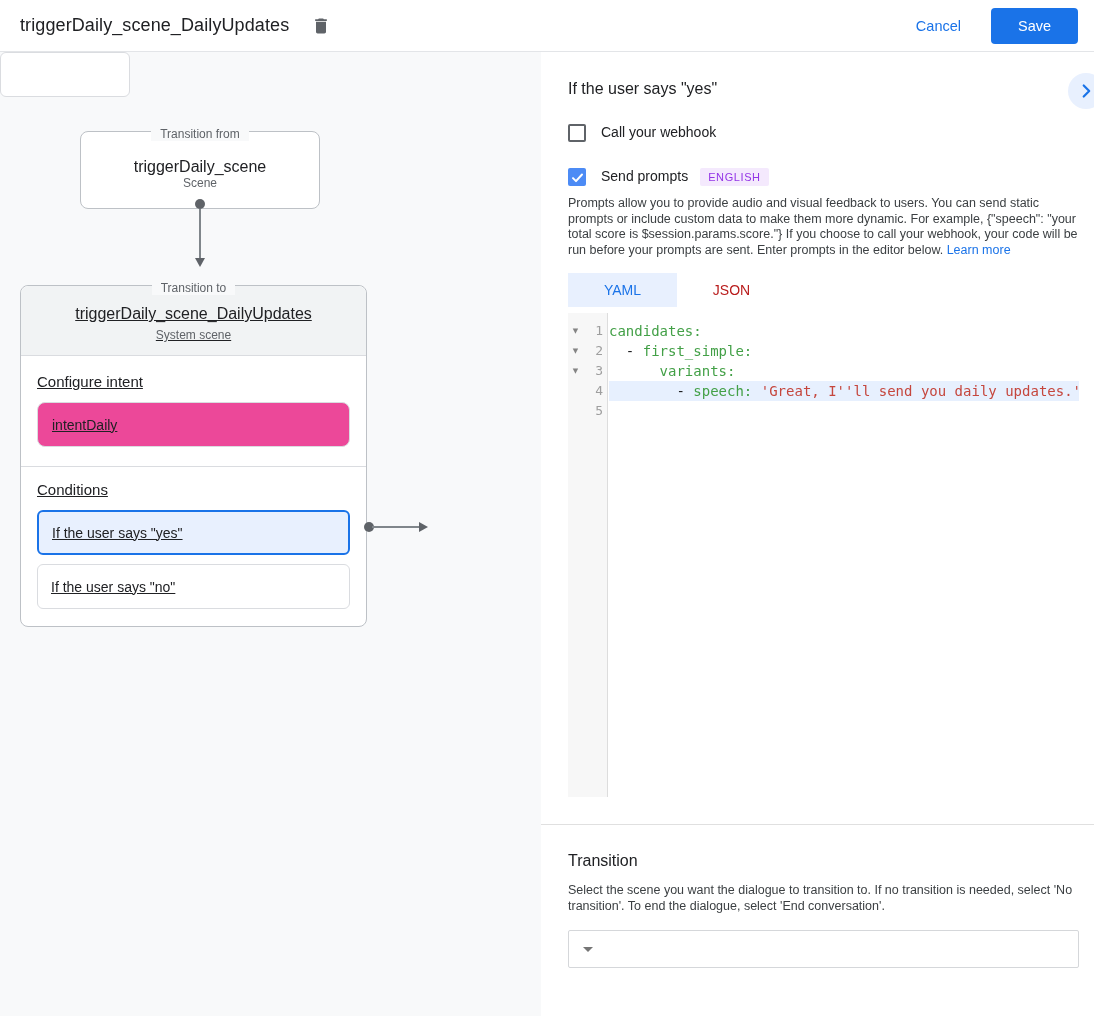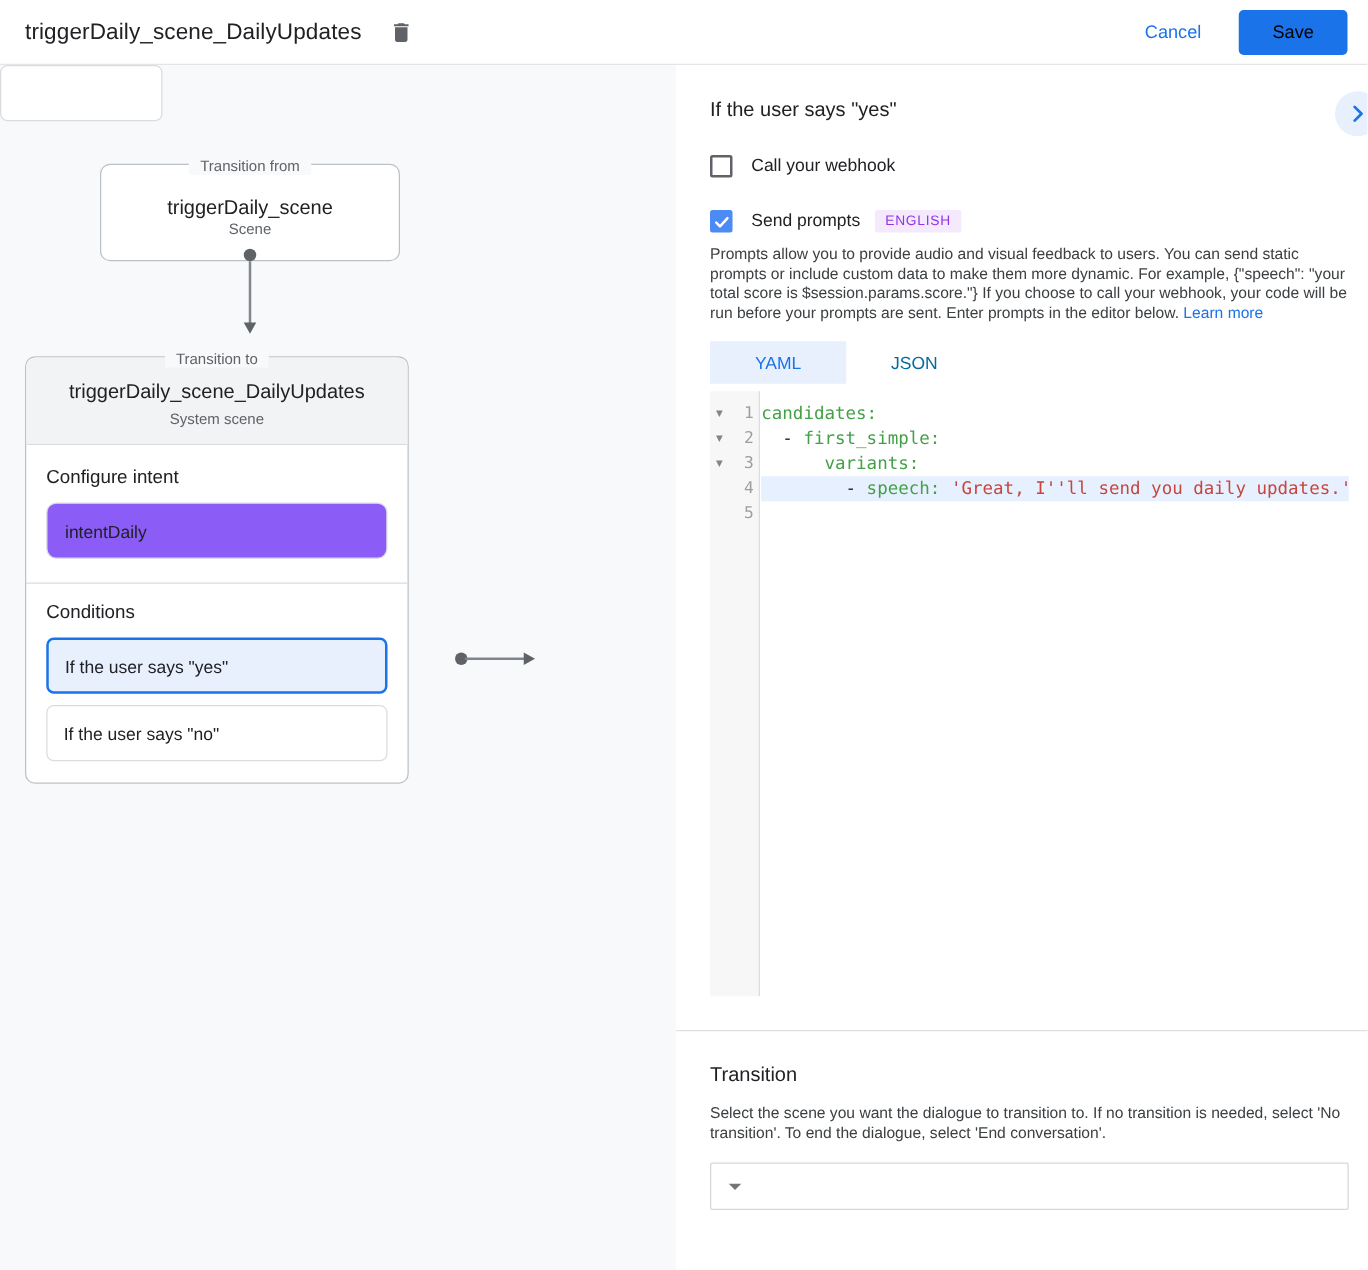--- a/index.html
+++ b/index.html
@@ -8,21 +8,21 @@
 
   
   .topbar { height:52px; background:#fff; border-bottom:1px solid #e3e5e8;
     display:flex; align-items:center; padding:0 16px 0 20px; }
   .topbar-title { font-size:18px; color:#202124; letter-spacing:.1px; }
   .trash-btn { margin-left:18px; width:28px; height:28px; border:none; background:none;
     cursor:pointer; display:flex; align-items:center; justify-content:center; }
   .topbar-spacer { flex:1; }
   .cancel-btn { background:none; border:none; color:#1a73e8; font-size:14.5px;
     font-weight:500; margin-right:30px; cursor:pointer; font-family:inherit; }
-  .save-btn { background:#1a73e8; color:#000000; border:none; border-radius:4px;
+  .save-btn { background:#1a73e8; color:#ffffff; border:none; border-radius:4px;
     width:87px; height:36px; font-size:14.5px; font-weight:500; cursor:pointer;
     font-family:inherit; margin-right:0; }
 
   .main { display:flex; height:964px; }
 
   
   .canvas { position:relative; width:541px; background:#f8f9fa; overflow:hidden; flex:none; }
   .scene-box { position:absolute; background:#fff; border:1px solid #bdc1c6; border-radius:8px; }
   .legend { position:absolute; top:-8px; left:0; right:0; text-align:center; pointer-events:none; }
   .legend span { background:#f8f9fa; padding:0 9px; font-size:12px; color:#5f6368; }
@@ -32,27 +32,27 @@
   .node-sub { font-size:12px; color:#5f6368; }
 
   .dot { position:absolute; width:10px; height:10px; border-radius:50%; background:#5f6368; }
   .vline { position:absolute; width:2px; background:#80868b; }
   .hline { position:absolute; height:2px; background:#80868b; }
   .arrow-down { position:absolute; width:0; height:0;
     border-left:5px solid transparent; border-right:5px solid transparent; border-top:9px solid #5f6368; }
   .arrow-right { position:absolute; width:0; height:0;
     border-top:5px solid transparent; border-bottom:5px solid transparent; border-left:9px solid #5f6368; }
 
-  .to-box { left:20px; top:233px; width:307px; }
+  .to-box { left:20px; top:233px; width:347px;text-decoration:underline; }
   .to-box-header { height:70px; background:#f1f3f4; border-bottom:1px solid #dadce0;
     border-radius:8px 8px 0 0; display:flex; flex-direction:column; align-items:center;
     justify-content:center; gap:5px; padding-top:6px; }
   .to-section1 { padding:17px 16px 19px; }
   .section-label { font-size:15px; color:#202124; margin-bottom:12px; }
-  .intent-input { height:45px; border:1px solid #dadce0; border-radius:8px; background:#8b5cf6;
+  .intent-input { height:45px; border:1px solid #dadce0; border-radius:8px; background:#ec4899;
     display:flex; align-items:center; padding:0 14px; font-size:14px; color:#202124; }
   .to-section2 { border-top:1px solid #dadce0; padding:14px 16px 17px; }
   .cond-box { height:45px; border:1px solid #dadce0; border-radius:6px; background:#fff;
     display:flex; align-items:center; padding:0 13px; font-size:14px; color:#202124; cursor:pointer; }
   .cond-box.selected { border:2px solid #1a73e8; background:#e8f0fe; }
   .cond-box + .cond-box { margin-top:9px; }
   .target-box { left:431px; top:453px; width:130px; height:45px; background:#fff;
     border:1px solid #dadce0; border-radius:6px; }
 
   
@@ -68,21 +68,21 @@
   .checkbox.checked { background:#4c8bf5; display:flex; align-items:center; justify-content:center; }
   .check-label { font-size:14px; font-weight:500; color:#202124; margin-left:15px; }
   .lang-badge { margin-left:12px; background:#f4e9fd; color:#9334e6; font-size:11px;
     font-weight:500; letter-spacing:.6px; padding:3px 8px; border-radius:2px; }
 
   .prompts-desc { margin-top:10px; font-size:12.5px; line-height:15.6px; color:#3c4043; width:510px; }
   .learn-more { color:#1a73e8; text-decoration:none; cursor:pointer; }
 
   .tabs { display:flex; margin-top:15px; }
   .tab { width:109px; height:34px; display:flex; align-items:center; justify-content:center;
-    font-size:14px; font-weight:500; color:#0369a1; cursor:pointer; }
+    font-size:14px; font-weight:500; color:#b91c1c; cursor:pointer; }
   .tab.active { background:#e8f0fe; color:#1a73e8; }
 
   
   .editor { position:relative; margin-top:6px; height:484px; width:511px; background:#fff;
     font-family:"DejaVu Sans Mono", monospace; font-size:14px; line-height:20px; padding-top:8px; }
   .gutter-bg { position:absolute; left:0; top:0; bottom:0; width:40px; background:#f7f7f7;
     border-right:1px solid #ddd; }
   .cm-line { position:relative; display:flex; height:20px; }
   .gutter-cell { width:41px; flex:none; display:flex; align-items:center; position:relative; z-index:1; }
   .fold { width:15px; text-align:center; font-size:7px; color:#848484; cursor:pointer;

